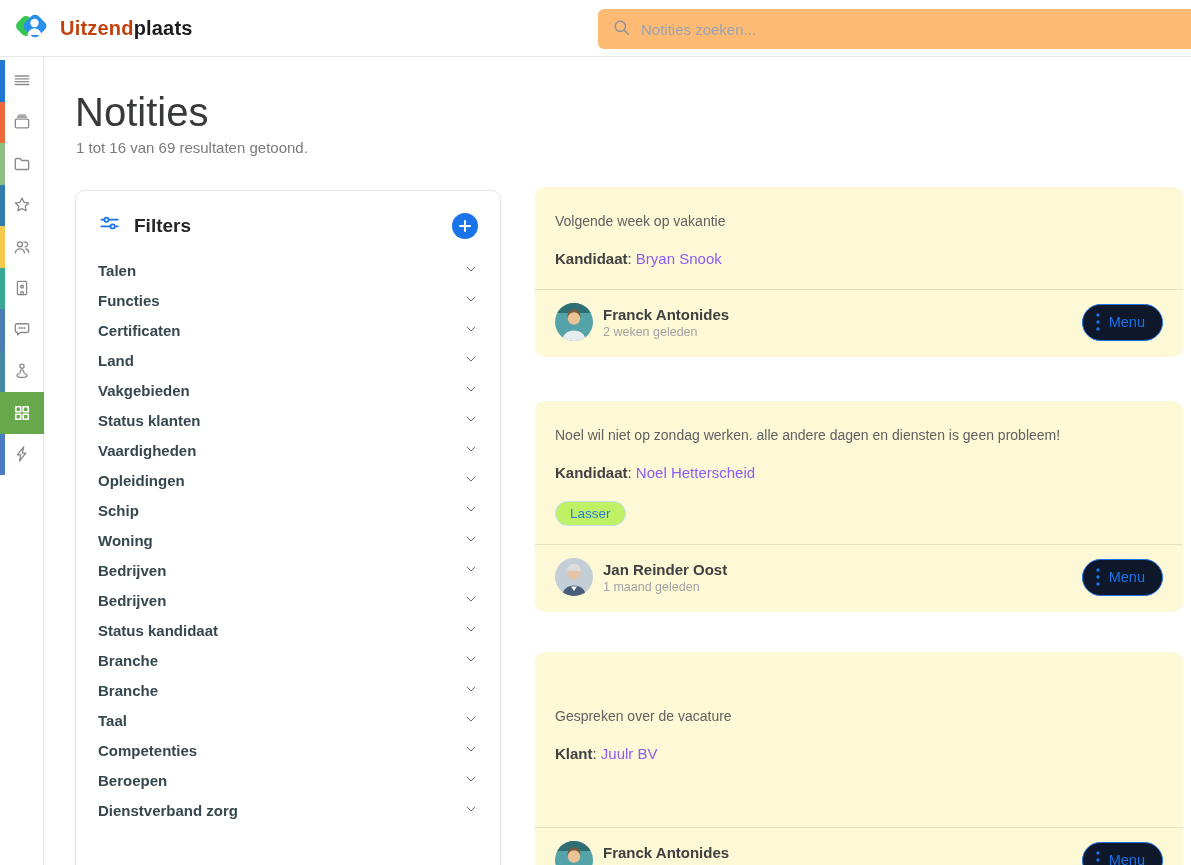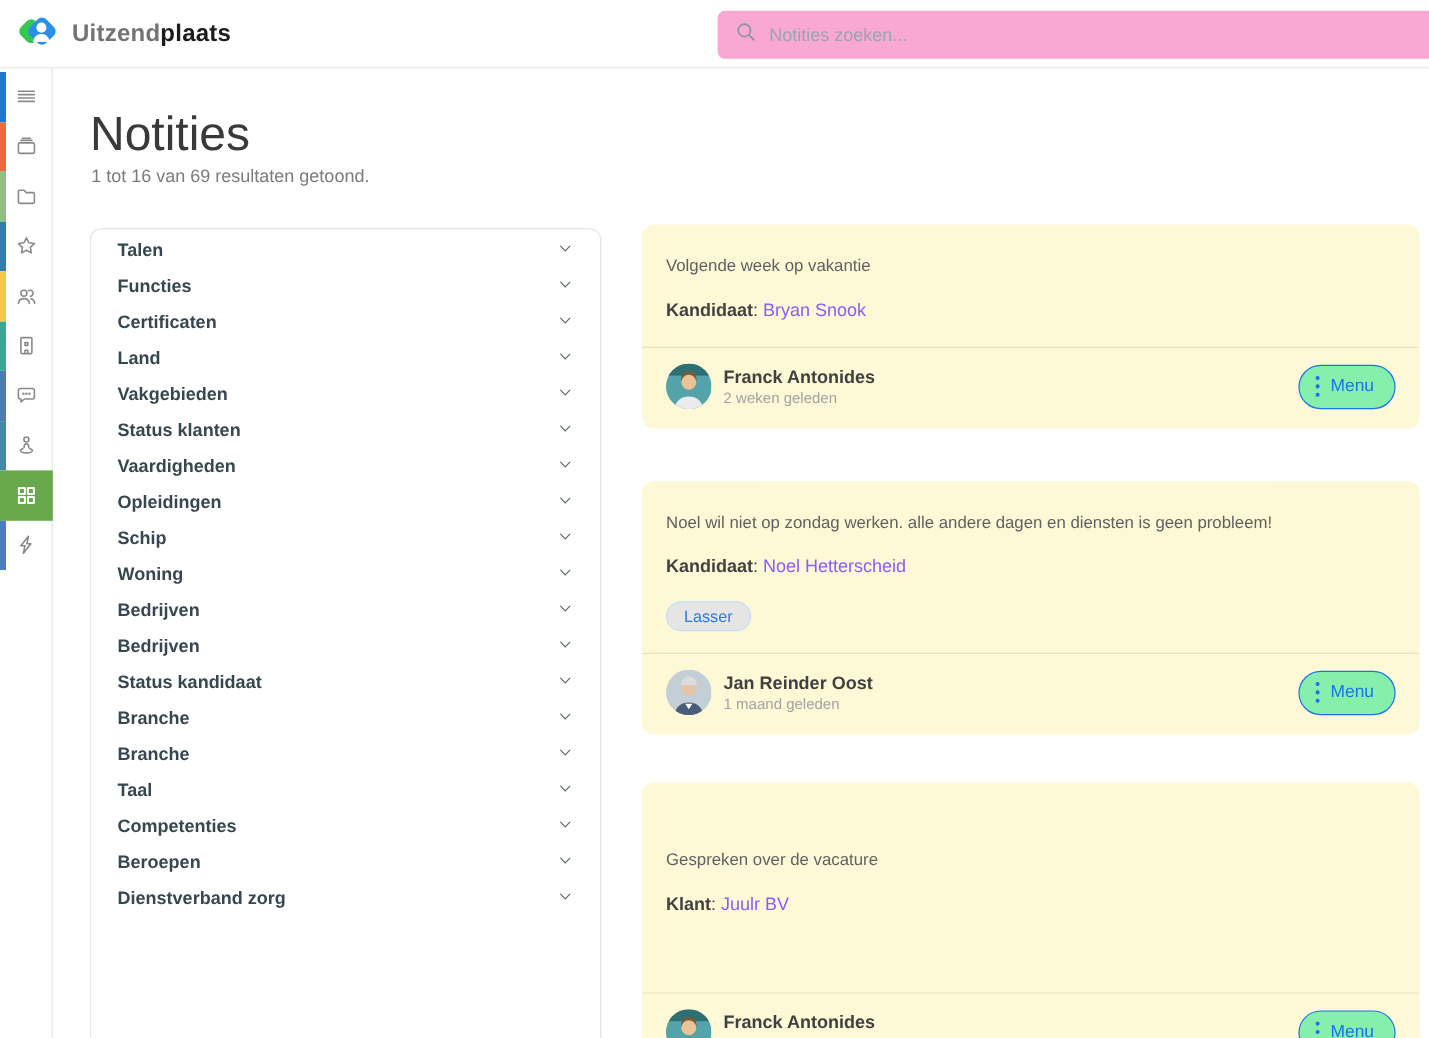--- a/index.html
+++ b/index.html
@@ -5,24 +5,24 @@
   * { margin:0; padding:0; box-sizing:border-box; }
   html,body { width:1191px; height:865px; overflow:hidden; background:#fff;
               font-family:"Liberation Sans", sans-serif; }
   .stage { position:relative; width:1191px; height:865px; overflow:hidden; background:#fff; }
 
   
   .topbar { position:absolute; top:0; left:0; right:0; height:57px; background:#fff;
             border-bottom:1px solid #e7e7e7; display:flex; align-items:center; z-index:5; }
   .logo { display:flex; align-items:center; gap:8px; padding-left:12px; }
   .logo-text { font-size:20px; font-weight:700; letter-spacing:.2px; }
-  .logo-text .p1 { color:#737373; }
+  .logo-text .p1 { color:#c2410c; }
   .logo-text .p2 { color:#1c1c1e; }
   .search-bar { position:absolute; left:598px; top:9px; right:0; height:40px;
-                background:#f9a8d4; border-radius:6px 0 0 6px; display:flex; align-items:center;
+                background:#fdba74; border-radius:6px 0 0 6px; display:flex; align-items:center;
                 padding-left:14px; gap:10px; }
   .search-bar input { border:none; outline:none; background:transparent; font-size:15px;
                       color:#4a4f5a; width:420px; font-family:"Liberation Sans", sans-serif; }
   .search-bar input::placeholder { color:#9aa3b2; }
 
   
   .rail { position:absolute; top:57px; left:0; bottom:0; width:44px; background:#fff;
           border-right:1px solid #e5e5e5; padding-top:3px; z-index:4; }
   .rail-item { position:relative; width:44px; height:41.5px; display:flex;
                align-items:center; justify-content:center; cursor:pointer; }
@@ -59,31 +59,31 @@
   .note-card { background:#fdf8d6; border-radius:10px; margin-bottom:44px; overflow:hidden; }
   .note-card.c2 { margin-bottom:40px; }
   .note-body { padding:22px 20px 18px 20px; }
   .note-body.tall { min-height:145px;margin-top:30px; }
   .note-text { font-size:14px; color:#616161; line-height:24px; margin-bottom:14px; }
   .note-ref { font-size:15px; line-height:24px; }
   .note-ref .ref-label { font-weight:700; color:#424242; }
   .note-ref .ref-colon { color:#424242; }
   .note-link { color:#8b5cf6; cursor:pointer; }
   .note-tags { margin-top:16px; }
-  .tag { display:inline-block; padding:4px 14px; background:#e5e5e5; border:1px solid #c9dcf7;
+  .tag { display:inline-block; padding:4px 14px; background:#bef264; border:1px solid #c9dcf7;
          border-radius:14px; color:#2b7ce0; font-size:13.5px; }
   .note-divider { border:none; border-top:1px solid rgba(0,0,0,0.09); width:100%; }
   .note-footer { display:flex; align-items:center; padding:13px 20px 16px 20px; }
   .avatar { width:38px; height:38px; border-radius:50%; overflow:hidden; flex:none; }
   .avatar svg { display:block; width:38px; height:38px; }
   .author-block { margin-left:10px; }
   .author-name { font-size:15px; font-weight:700; color:#404040; line-height:19px; }
   .author-time { font-size:12.5px; color:#a3a3a3; line-height:16px; }
   .menu-btn { margin-left:auto; height:37px; padding:0 17px 0 13px; border:1.5px solid #1a73e8;
-              border-radius:19px; background:#86efac; color:#1a73e8; font-size:14.5px;
+              border-radius:19px; background:#0f172a; color:#1a73e8; font-size:14.5px;
               display:flex; align-items:center; gap:9px; cursor:pointer;
               font-family:"Liberation Sans", sans-serif; }
 </style>
 </head>
 <body>
 
 <div class="stage">
 
   <header class="topbar">
     <div class="logo">
@@ -172,20 +172,35 @@
       <svg viewBox="0 0 24 24">
           <path d="M14 3.5L6.5 13h4L9 20.5 16.5 11h-4z"></path>
         </svg>
     </div>
   </nav>
 
   <h1 class="page-title">Notities</h1>
   <div class="page-subtitle">1 tot 16 van 69 resultaten getoond.</div>
 
   <section class="filters-card">
+    <div class="filters-head">
+      <span>
+        <svg width="23" height="23" viewBox="0 0 24 24" fill="none" stroke="#1a73e8" stroke-width="1.8" stroke-linecap="round">
+          <path d="M3.5 8h2.8M11.4 8h9.1M3.5 15h9.1M18.5 15h2"></path>
+          <circle cx="8.8" cy="8" r="2.2"></circle>
+            <circle cx="15.3" cy="15" r="2.2"></circle>
+        </svg>
+      </span>
+      <span class="filters-title">Filters</span>
+      <button class="add-filter-btn">
+        <svg width="14" height="14" viewBox="0 0 14 14" stroke="#fff" stroke-width="2" stroke-linecap="round">
+            <path d="M7 2v10M2 7h10"></path>
+          </svg>
+      </button>
+    </div>
     <div class="filters-list">
     <div class="filter-row">
       <span class="filter-label">Talen</span>
       <svg viewBox="0 0 24 24">
             <polyline points="5,8.5 12,15.5 19,8.5"></polyline>
           </svg>
     </div>
 
     <div class="filter-row">
       <span class="filter-label">Functies</span>

